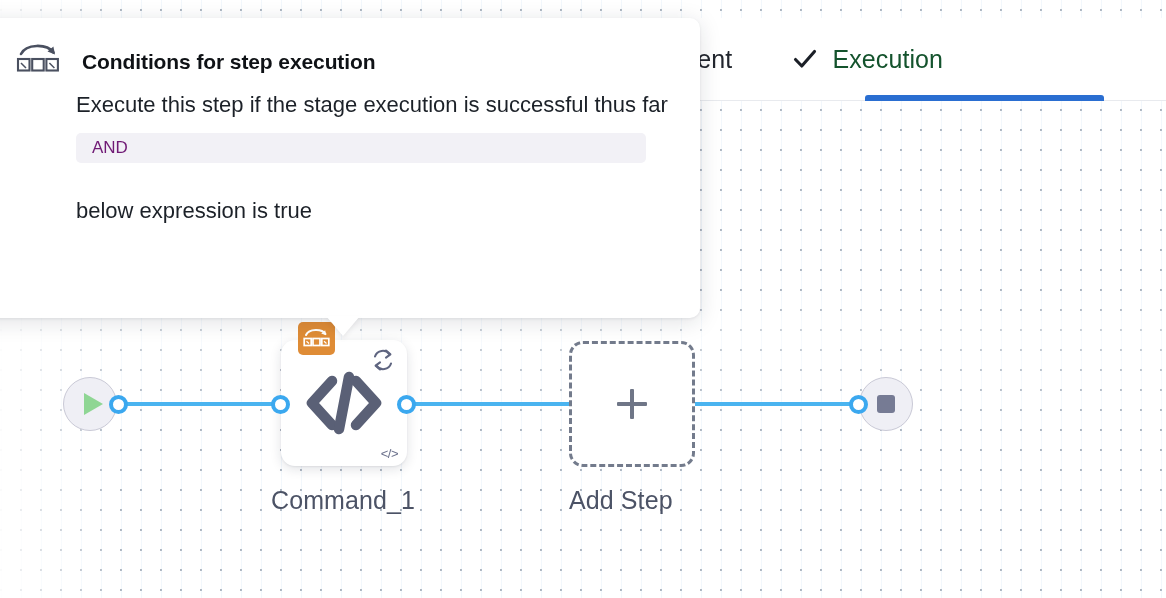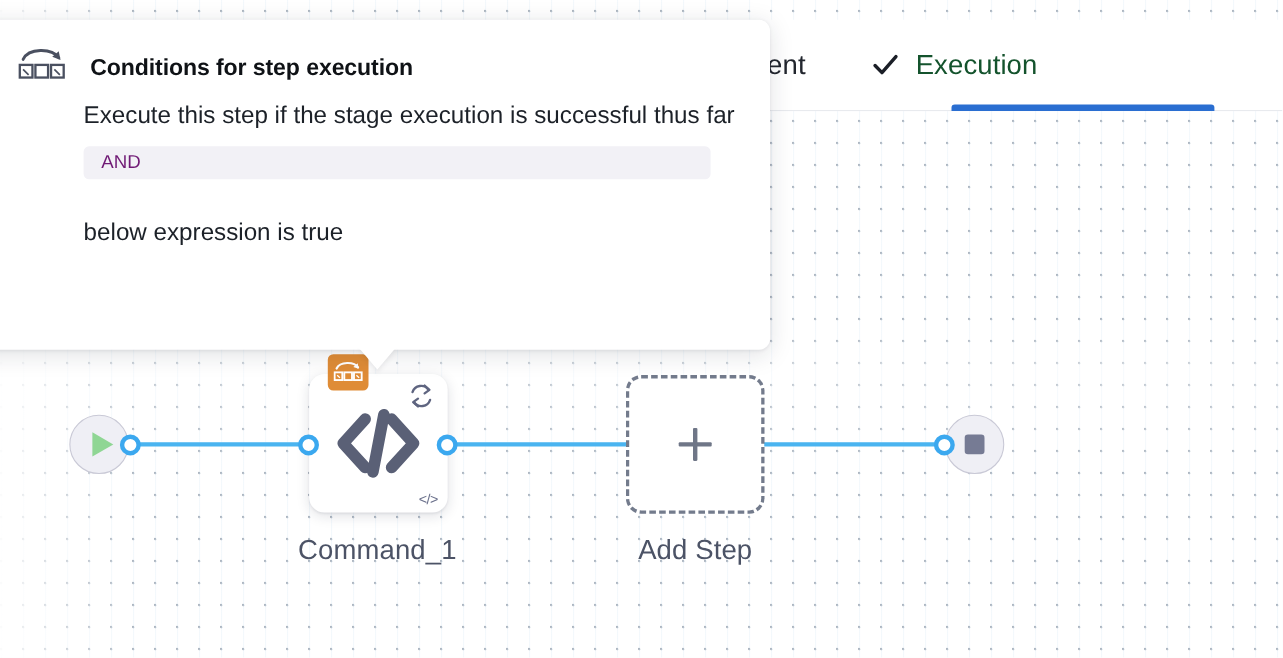--- a/index.html
+++ b/index.html
@@ -291,21 +291,21 @@
 
   .node-label {
     position: absolute;
     top: 486px;
     font-size: 25px;
     color: #4c5366;
     white-space: nowrap;
     letter-spacing: 0.1px;
   }
   .label-cmd { left: 271px; }
-  .label-add { left: 569px; width: 126px; text-align: center; }
+  .label-add { left: 569px; width: 126px; }
 
   
   .add-node {
     position: absolute;
     left: 569px;
     top: 341px;
     width: 126px;
     height: 126px;
     border: 3px dashed #737b8c;
     border-radius: 14px;

